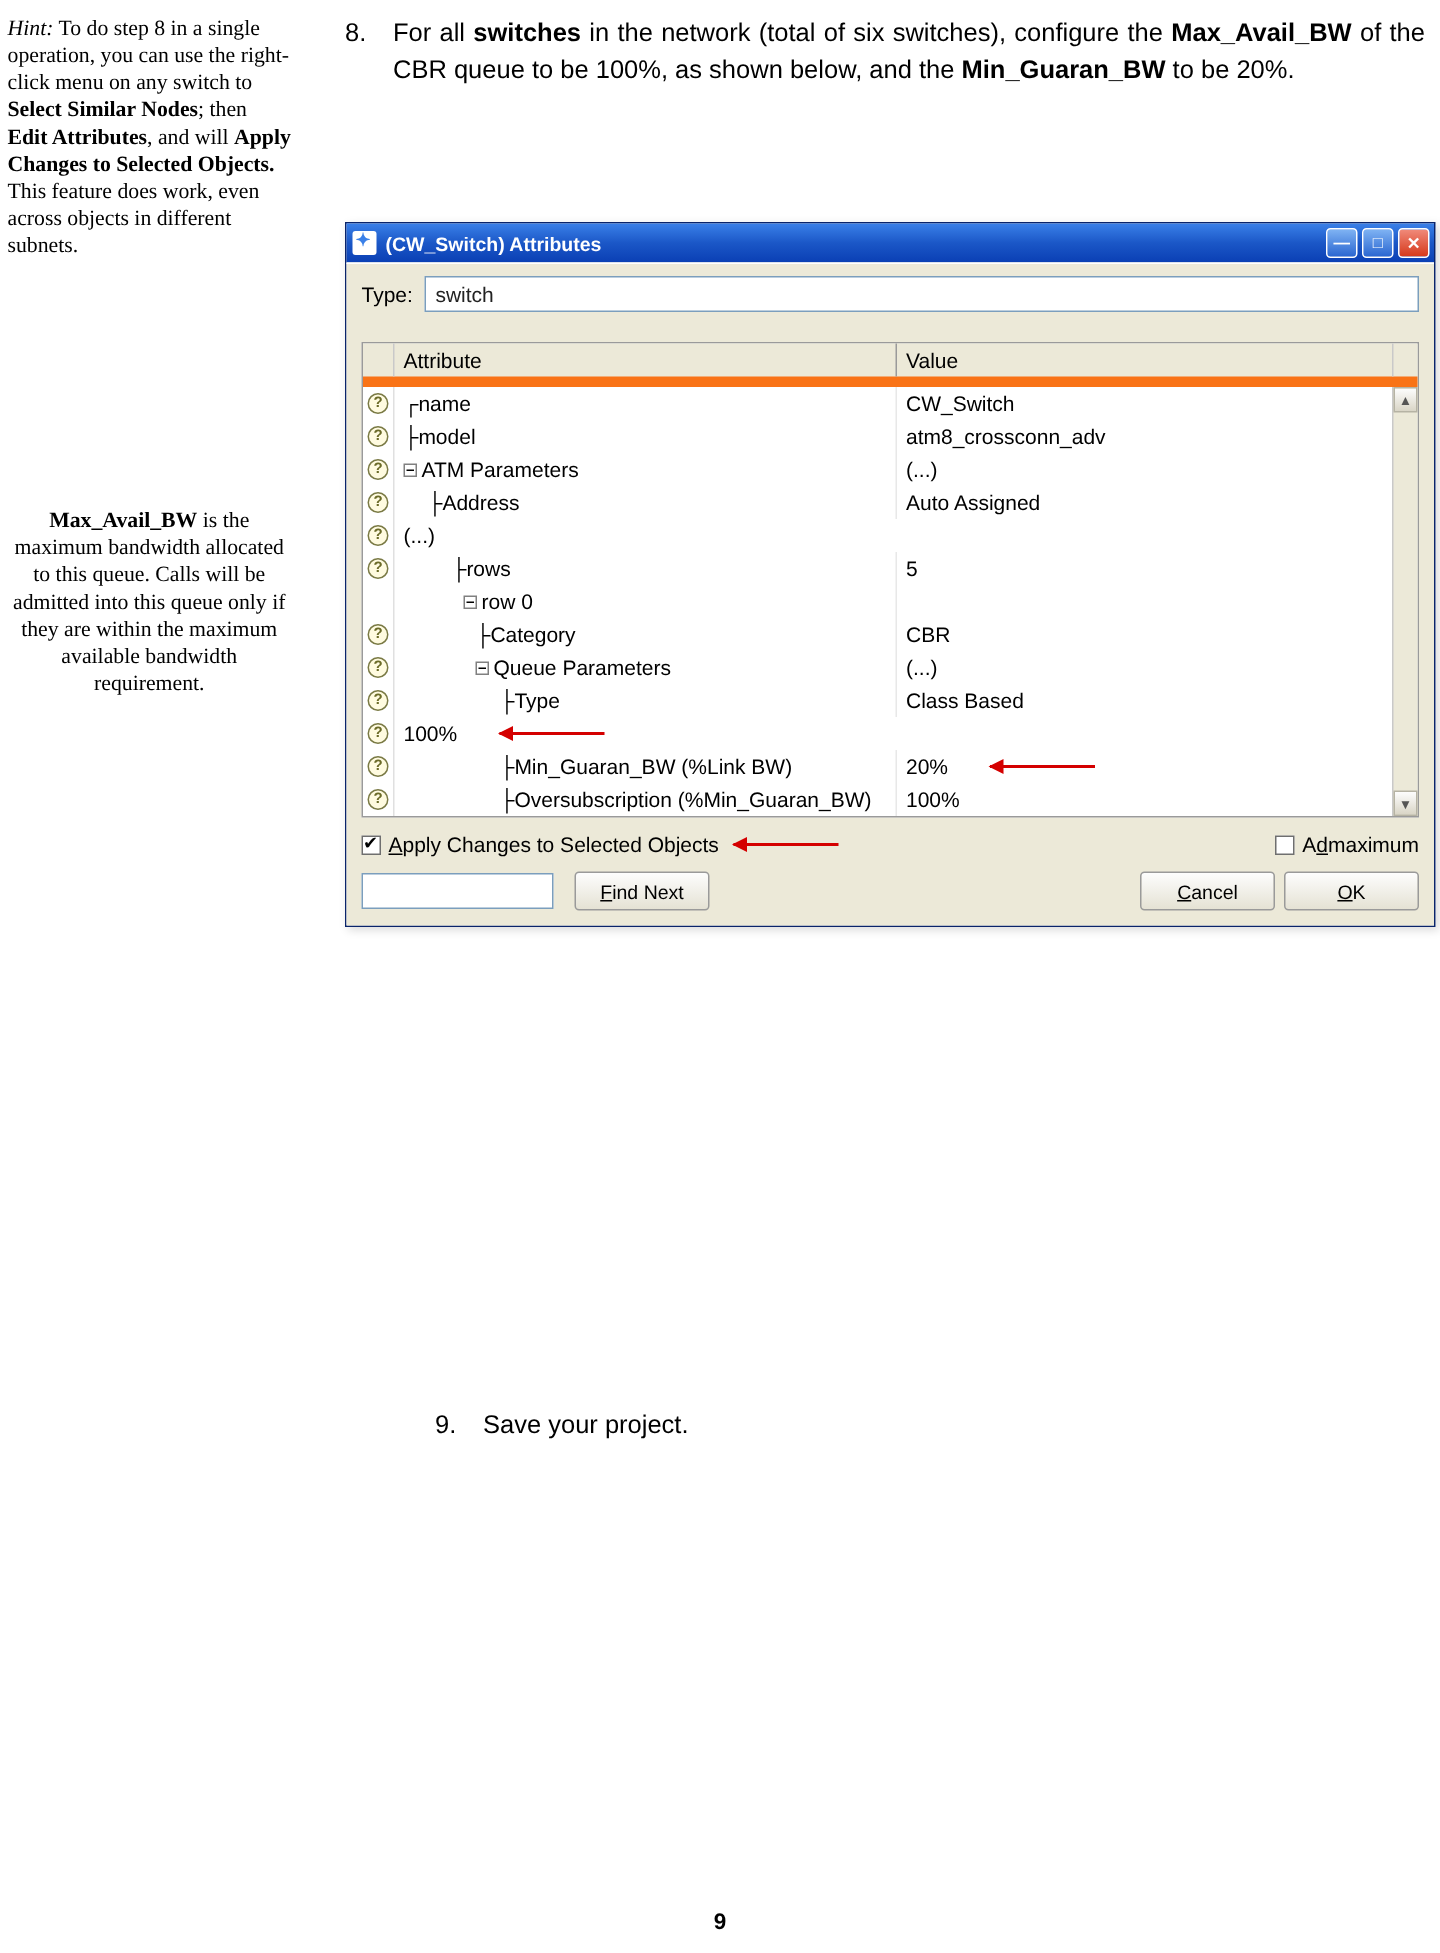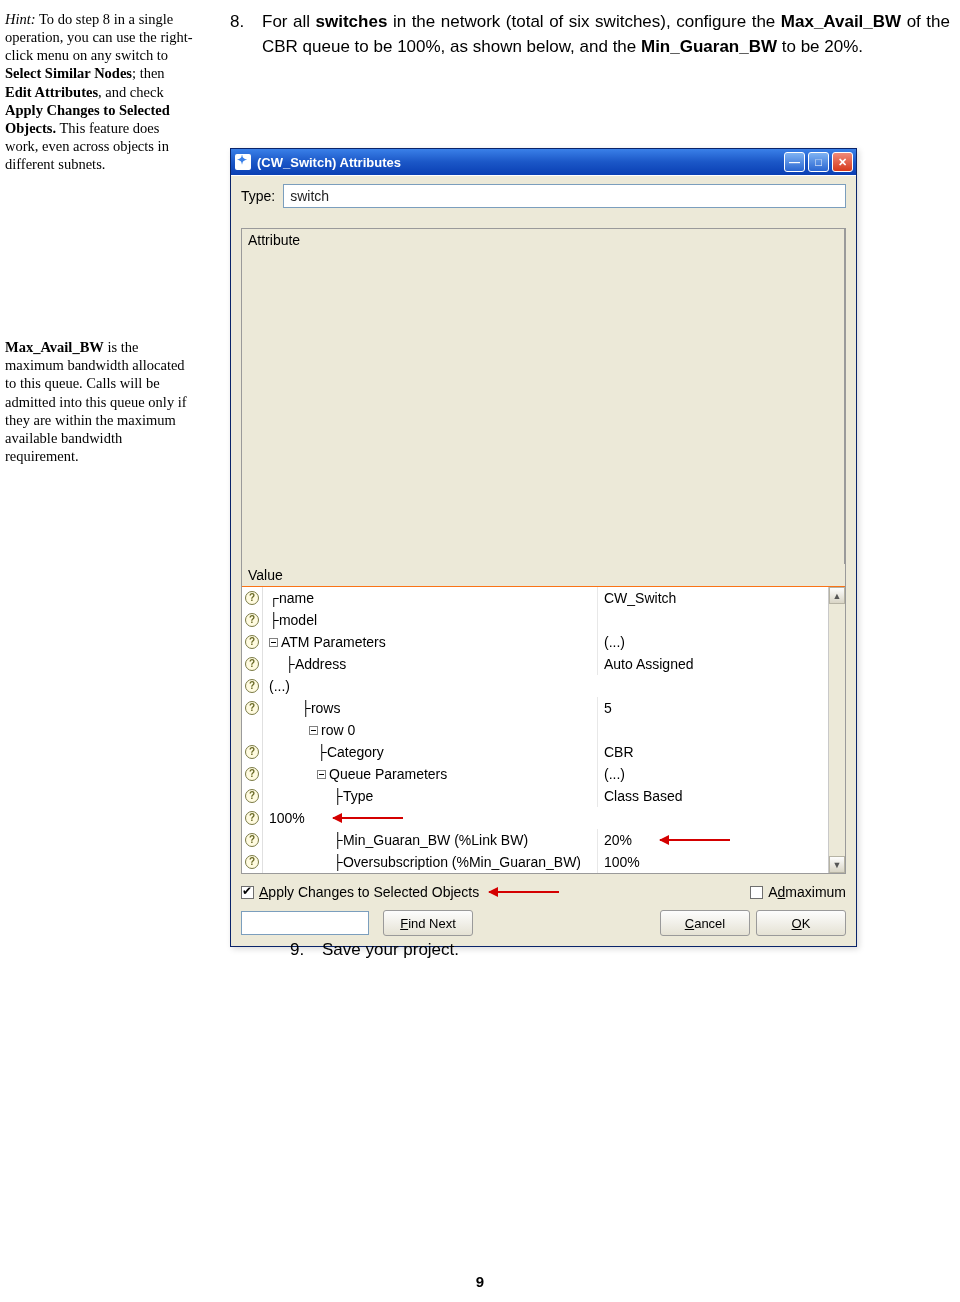--- a/index.html
+++ b/index.html
@@ -17,21 +17,21 @@
   .sidebar {
     width: 195px;
     font-size: 14.5px;
     line-height: 1.25;
     color: #000;
     padding-right: 6px;
   }
   .sidebar .hint { margin-bottom: 4px; }
   .sidebar .hint .hi { font-style: italic; }
   .sidebar .hint b { font-weight: bold; }
-  .sidebar .note2 { margin-top: 165px; }
+  .sidebar .note2 { margin-top: 165px; text-align: center; }
   .main {
     flex: 1;
     font-family: Arial, Helvetica, sans-serif;
     font-size: 17px;
     padding-left: 30px;
   }
   .step8 {
     display: flex;
     line-height: 1.45;
   }
@@ -51,21 +51,21 @@
     font-family: Arial, sans-serif;
     font-size: 15px;
     font-weight: bold;
   }
 
   
   .dlg {
     position: absolute;
     left: 230px;
     top: 148px;
-    width: 627px;
+    width: 727px;
     border: 1px solid #0a246a;
     box-shadow: 2px 2px 6px rgba(0,0,0,0.15);
     font-family: Tahoma, Arial, sans-serif;
     font-size: 13px;
   }
   .titlebar {
     height: 26px;
     background: linear-gradient(to bottom, #3a80e8 0%, #1b57c7 50%, #0a3fb4 100%);
     color: #fff;
     display: flex;
@@ -127,23 +127,22 @@
     color: #222;
   }
   .gridwrap {
     border: 1px solid #9a9a9a;
     background: #fff;
     position: relative;
   }
   .gridhead {
     display: flex;
     background: #ece9d8;
-    border-bottom: 1px solid #f97316;
+    border-bottom: 7px solid #f97316;
     font-size: 14px;
-    flex-direction: column;
   }
   .gridhead .colA {
     width: 21px;
     border-right: 1px solid #c9c9c9;
   }
   .gridhead .colAttr {
     flex: 0 0 335px;
     padding: 3px 6px;
     border-right: 1px solid #9a9a9a;
   }
@@ -325,21 +324,21 @@
     padding: 0 12px;
   }
   .btnrow .spacer { flex: 1; }
 </style>
 </head>
 <body>
 
 <div class="page">
   <div class="sidebar">
     <div class="hint">
-      <span class="hi">Hint:</span><span> To do step 8 in a single operation, you can use the right-click menu on any switch to </span><b>Select Similar Nodes</b><span>; then </span><b>Edit Attributes</b><span>, and check </span><b>Apply Changes to Selected Objects.</b><span> This feature does work, even across objects in different subnets.</span>
+      <span class="hi">Hint:</span><span> To do step 8 in a single operation, you can use the right-click menu on any switch to </span><b>Select Similar Nodes</b><span>; then </span><b>Edit Attributes</b><span>, and will </span><b>Apply Changes to Selected Objects.</b><span> This feature does work, even across objects in different subnets.</span>
     </div>
     <div class="note2">
       <b>Max_Avail_BW</b><span> is the maximum bandwidth allocated to this queue. Calls will be admitted into this queue only if they are within the maximum available bandwidth requirement.</span>
     </div>
   </div>
   <div class="main">
     <div class="step8">
       <div class="num">8.</div>
       <div class="txt">
         <span>For all </span><b>switches</b><span> in the network (total of six switches), configure the </span><b>Max_Avail_BW</b><span> of the CBR queue to be 100%, as shown below, and the </span><b>Min_Guaran_BW</b><span> to be 20%.</span>
@@ -377,20 +376,23 @@
             <div class="attrcell" style="padding-left: 6px;">┌name</div>
             <div class="valcell">
               <span>CW_Switch</span>
             </div>
           </div>
           <div class="grow">
             <div class="iconcell">
               <div class="qmark">?</div>
             </div>
             <div class="attrcell" style="padding-left: 6px;">├model</div>
+            <div class="valcell">
+              <span>atm8_crossconn_adv</span>
+            </div>
           </div>
           <div class="grow">
             <div class="iconcell">
               <div class="qmark">?</div>
             </div>
             <div class="attrcell" style="padding-left: 6px;"><span class="boxminus"></span><span>ATM Parameters</span></div>
             <div class="valcell">
               <span>(...)</span>
             </div>
           </div>

